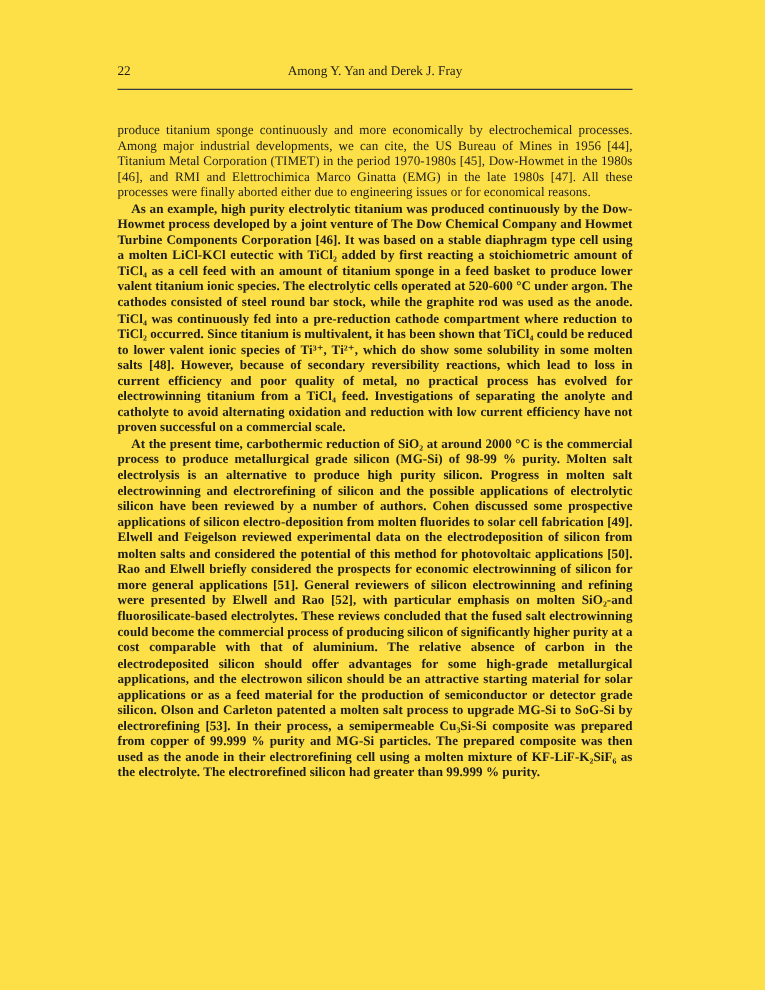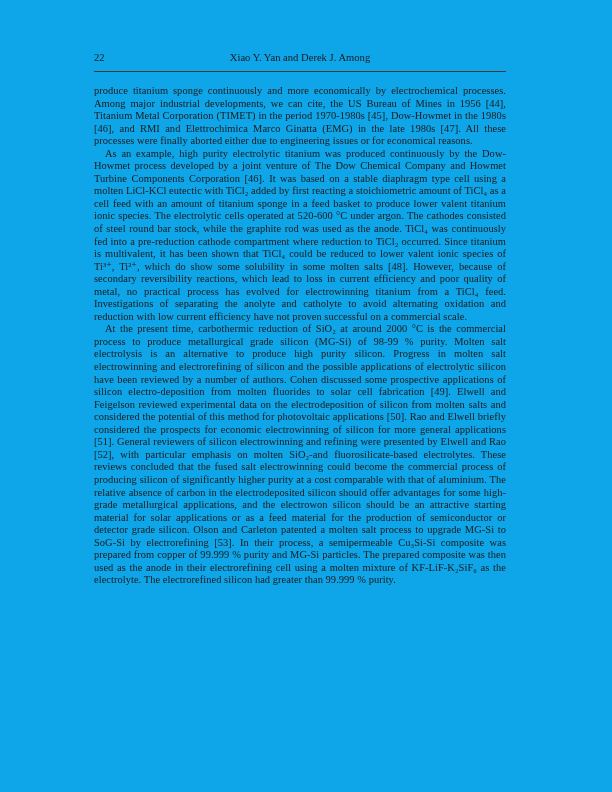--- a/index.html
+++ b/index.html
@@ -4,21 +4,21 @@
 <style>
   html, body {
     margin: 0;
     padding: 0;
     background: #ffffff;
   }
   .sheet {
     position: relative;
     width: 612px;
     height: 792px;
-    background: #0ea5e9;
+    background: #fde047;
     overflow: hidden;
     font-family: "Liberation Serif", "DejaVu Serif", serif;
     color: #1b1b1b;
   }
   .content-block {
     position: absolute;
     left: 94px;
     top: 52px;
     width: 412px;
   }
@@ -36,50 +36,51 @@
     top: 0;
   }
   .running-title {
     position: absolute;
     left: 0;
     right: 0;
     top: 0;
     text-align: center;
   }
   .page-body {
-    margin-top: 13px;
+    margin-top: 27px;
   }
   .body-para {
     margin: 0;
     font-size: 10.45px;
     line-height: 12.55px;
     text-align: justify;
     letter-spacing: 0.05px;
   }
   .body-para.indented {
     text-indent: 11px;
+    font-weight: bold;
   }
   .section-heading {
     margin: 12px 0 1px 0;
     font-size: 10.8px;
     line-height: 13px;
     font-weight: bold;
     font-style: italic;
     text-align: left;
   }
 </style>
 </head>
 <body>
 
 <div class="sheet">
   <div class="content-block">
 
     <header class="running-header">
       <span class="page-number">22</span>
-      <span class="running-title">Xiao Y. Yan and Derek J. Among</span>
+      <span class="running-title">Among Y. Yan and Derek J. Fray</span>
     </header>
 
     <main class="page-body">
 
       <p class="body-para">produce titanium sponge continuously and more economically by electrochemical processes. Among major industrial developments, we can cite, the US Bureau of Mines in 1956 [44], Titanium Metal Corporation (TIMET) in the period 1970-1980s [45], Dow-Howmet in the 1980s [46], and RMI and Elettrochimica Marco Ginatta (EMG) in the late 1980s [47]. All these processes were finally aborted either due to engineering issues or for economical reasons.</p>
 
       <p class="body-para indented">As an example, high purity electrolytic titanium was produced continuously by the Dow-Howmet process developed by a joint venture of The Dow Chemical Company and Howmet Turbine Components Corporation [46]. It was based on a stable diaphragm type cell using a molten LiCl-KCl eutectic with TiCl₂ added by first reacting a stoichiometric amount of TiCl₄ as a cell feed with an amount of titanium sponge in a feed basket to produce lower valent titanium ionic species. The electrolytic cells operated at 520-600 °C under argon. The cathodes consisted of steel round bar stock, while the graphite rod was used as the anode. TiCl₄ was continuously fed into a pre-reduction cathode compartment where reduction to TiCl₂ occurred. Since titanium is multivalent, it has been shown that TiCl₄ could be reduced to lower valent ionic species of Ti³⁺, Ti²⁺, which do show some solubility in some molten salts [48]. However, because of secondary reversibility reactions, which lead to loss in current efficiency and poor quality of metal, no practical process has evolved for electrowinning titanium from a TiCl₄ feed. Investigations of separating the anolyte and catholyte to avoid alternating oxidation and reduction with low current efficiency have not proven successful on a commercial scale.</p>
 
 
       <p class="body-para indented">At the present time, carbothermic reduction of SiO₂ at around 2000 °C is the commercial process to produce metallurgical grade silicon (MG-Si) of 98-99 % purity. Molten salt electrolysis is an alternative to produce high purity silicon. Progress in molten salt electrowinning and electrorefining of silicon and the possible applications of electrolytic silicon have been reviewed by a number of authors. Cohen discussed some prospective applications of silicon electro-deposition from molten fluorides to solar cell fabrication [49]. Elwell and Feigelson reviewed experimental data on the electrodeposition of silicon from molten salts and considered the potential of this method for photovoltaic applications [50]. Rao and Elwell briefly considered the prospects for economic electrowinning of silicon for more general applications [51]. General reviewers of silicon electrowinning and refining were presented by Elwell and Rao [52], with particular emphasis on molten SiO₂-and fluorosilicate-based electrolytes. These reviews concluded that the fused salt electrowinning could become the commercial process of producing silicon of significantly higher purity at a cost comparable with that of aluminium. The relative absence of carbon in the electrodeposited silicon should offer advantages for some high-grade metallurgical applications, and the electrowon silicon should be an attractive starting material for solar applications or as a feed material for the production of semiconductor or detector grade silicon. Olson and Carleton patented a molten salt process to upgrade MG-Si to SoG-Si by electrorefining [53]. In their process, a semipermeable Cu₃Si-Si composite was prepared from copper of 99.999 % purity and MG-Si particles. The prepared composite was then used as the anode in their electrorefining cell using a molten mixture of KF-LiF-K₂SiF₆ as the electrolyte. The electrorefined silicon had greater than 99.999 % purity.</p>

